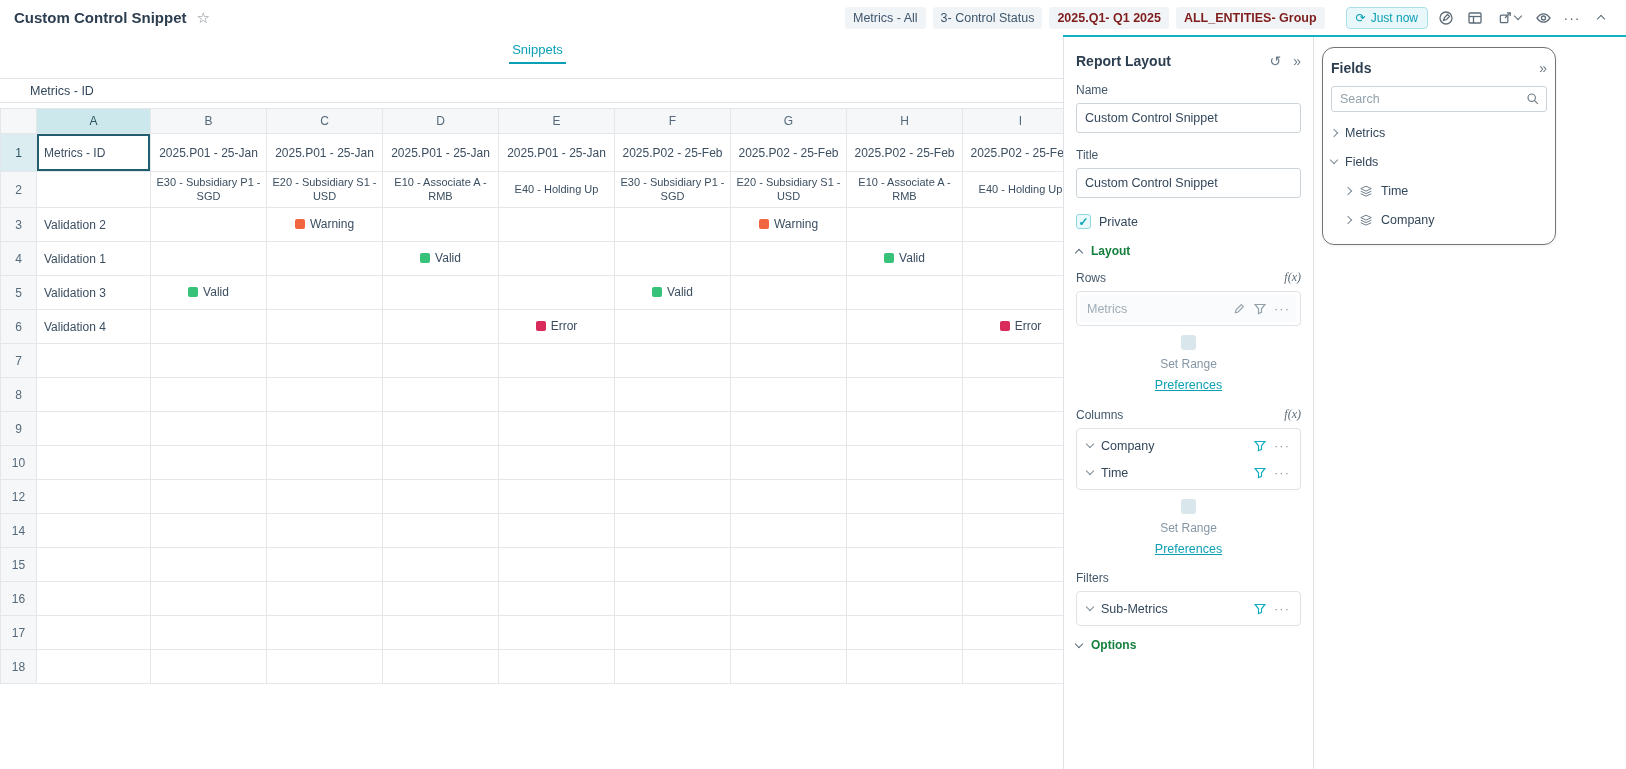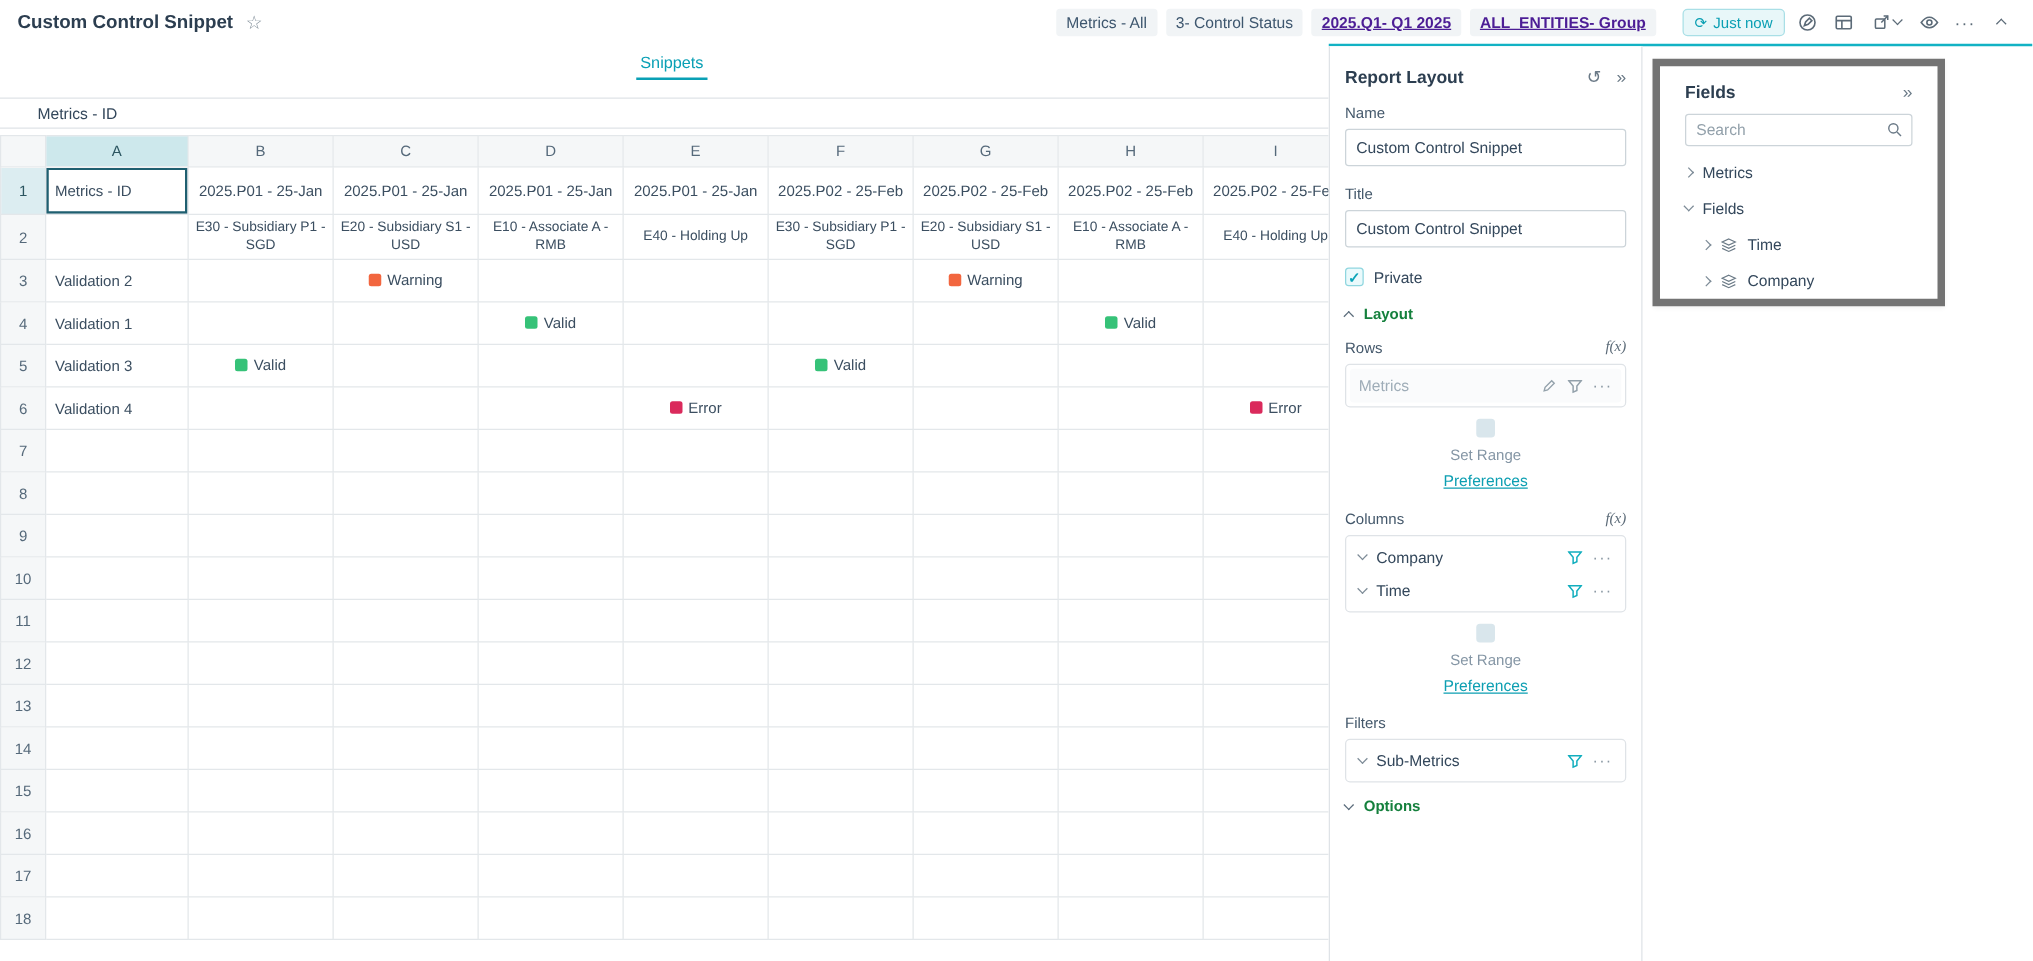--- a/index.html
+++ b/index.html
@@ -8,21 +8,21 @@
     font-family: "Liberation Sans", sans-serif;
     background:#fff; color:#33475b; overflow:hidden; position:relative;
   }
   
   .topbar { position:absolute; top:0; left:0; width:1626px; height:35px;
     display:flex; align-items:center; padding:0 14px; background:#fff; }
   .title { font-size:15px; font-weight:700; color:#2c3e50; }
   .star { color:#7e8b96; margin-left:10px; font-size:15px; cursor:pointer; }
   .topbar-right { margin-left:auto; display:flex; align-items:center; gap:7px; }
   .chip { background:#f1f4f6; color:#3d566e; font-size:12.5px; padding:4px 8px; border-radius:3px; white-space:nowrap; cursor:pointer; }
-  .chip.bold { font-weight:700; color:#4c1d95;text-decoration:underline; }
+  .chip.bold { font-weight:700; color:#7f1d1d; }
   .refresh-chip { display:flex; align-items:center; gap:5px; background:#e8f7f9; border:1px solid #a9dfe6;
     color:#0a9fb3; font-size:12px; padding:3px 9px; border-radius:4px; margin-left:14px; cursor:pointer; white-space:nowrap; }
   .iconbtn { color:#5c6b78; width:22px; height:22px; display:flex; align-items:center; justify-content:center; cursor:pointer; }
   .iconbtn svg { stroke:#5c6b78; fill:none; stroke-width:1.3; }
   .exportgrp { width:32px; gap:2px; }
   .moretxt { font-size:14px; letter-spacing:1px; color:#5c6b78; }
   
   .chev { display:inline-block; width:6px; height:6px; border-right:1.5px solid currentColor; border-bottom:1.5px solid currentColor; }
   .chev.r { transform:rotate(-45deg); }
   .chev.d { transform:rotate(45deg); margin-top:-3px; }
@@ -77,21 +77,21 @@
   .rowicons { margin-left:auto; display:flex; align-items:center; gap:8px; }
   .rowicons svg { display:block; }
   .funnel-teal { stroke:#12aebe; fill:none; stroke-width:1.2; }
   .funnel-gray { stroke:#93a1ab; fill:none; stroke-width:1.2; }
   .pencil-gray { stroke:#93a1ab; fill:none; stroke-width:1.2; }
   .more { color:#8a98a3; font-size:13px; letter-spacing:1px; cursor:pointer; }
   .setrange { display:flex; align-items:center; gap:7px; justify-content:flex-end; font-size:12px; color:#8596a5; margin:2px 2px 15px;flex-direction:column; }
   .pref { color:#0d9fb2; text-decoration:underline; font-size:12.5px; cursor:pointer; }
   
   .fields-panel { position:absolute; left:259px; top:10px; width:234px; height:198px;
-    border:6px solid #737373; border-radius:0; background:#fff; box-shadow:0 1px 4px rgba(0,0,0,.06); padding:12px 20px 0; }
+    border:1px solid #737373; border-radius:12px; background:#fff; box-shadow:0 1px 4px rgba(0,0,0,.06); padding:12px 8px 0; }
   .fields-head { display:flex; align-items:center; justify-content:space-between; margin-bottom:10px; }
   .fields-head h2 { font-size:14px; font-weight:700; color:#2c3e50; }
   .searchwrap { position:relative; }
   .searchwrap input { width:100%; height:26px; border:1px solid #ccd4d9; border-radius:3px; padding:0 26px 0 8px;
     font-size:12.5px; color:#33475b; font-family:"Liberation Sans",sans-serif; }
   .searchwrap input::placeholder { color:#93a1ab; }
   .searchwrap svg { position:absolute; right:7px; top:6px; stroke:#6b7a87; fill:none; stroke-width:1.3; }
   .tree { margin-top:6px; font-size:12.5px; color:#33475b; }
   .treeitem { display:flex; align-items:center; gap:8px; height:29px; cursor:pointer; }
   .treeitem .chev { color:#7d8b97; }
@@ -324,45 +324,21 @@
           <td class="cell"></td>
           <td class="cell"></td>
           <td class="cell"></td>
           <td class="cell"></td>
           <td class="cell"></td>
           <td class="cell"></td>
           <td class="cell"></td>
           <td class="cell"></td>
         </tr>
         <tr style="height: 34px;">
-          <td class="gut">11</td>
-          <td class="cell"></td>
-          <td class="cell"></td>
-          <td class="cell"></td>
-          <td class="cell"></td>
-          <td class="cell"></td>
-          <td class="cell"></td>
-          <td class="cell"></td>
-          <td class="cell"></td>
-          <td class="cell"></td>
-        </tr>
-        <tr style="height: 34px;">
           <td class="gut">12</td>
-          <td class="cell"></td>
-          <td class="cell"></td>
-          <td class="cell"></td>
-          <td class="cell"></td>
-          <td class="cell"></td>
-          <td class="cell"></td>
-          <td class="cell"></td>
-          <td class="cell"></td>
-          <td class="cell"></td>
-        </tr>
-        <tr style="height: 34px;">
-          <td class="gut">13</td>
           <td class="cell"></td>
           <td class="cell"></td>
           <td class="cell"></td>
           <td class="cell"></td>
           <td class="cell"></td>
           <td class="cell"></td>
           <td class="cell"></td>
           <td class="cell"></td>
           <td class="cell"></td>
         </tr>

